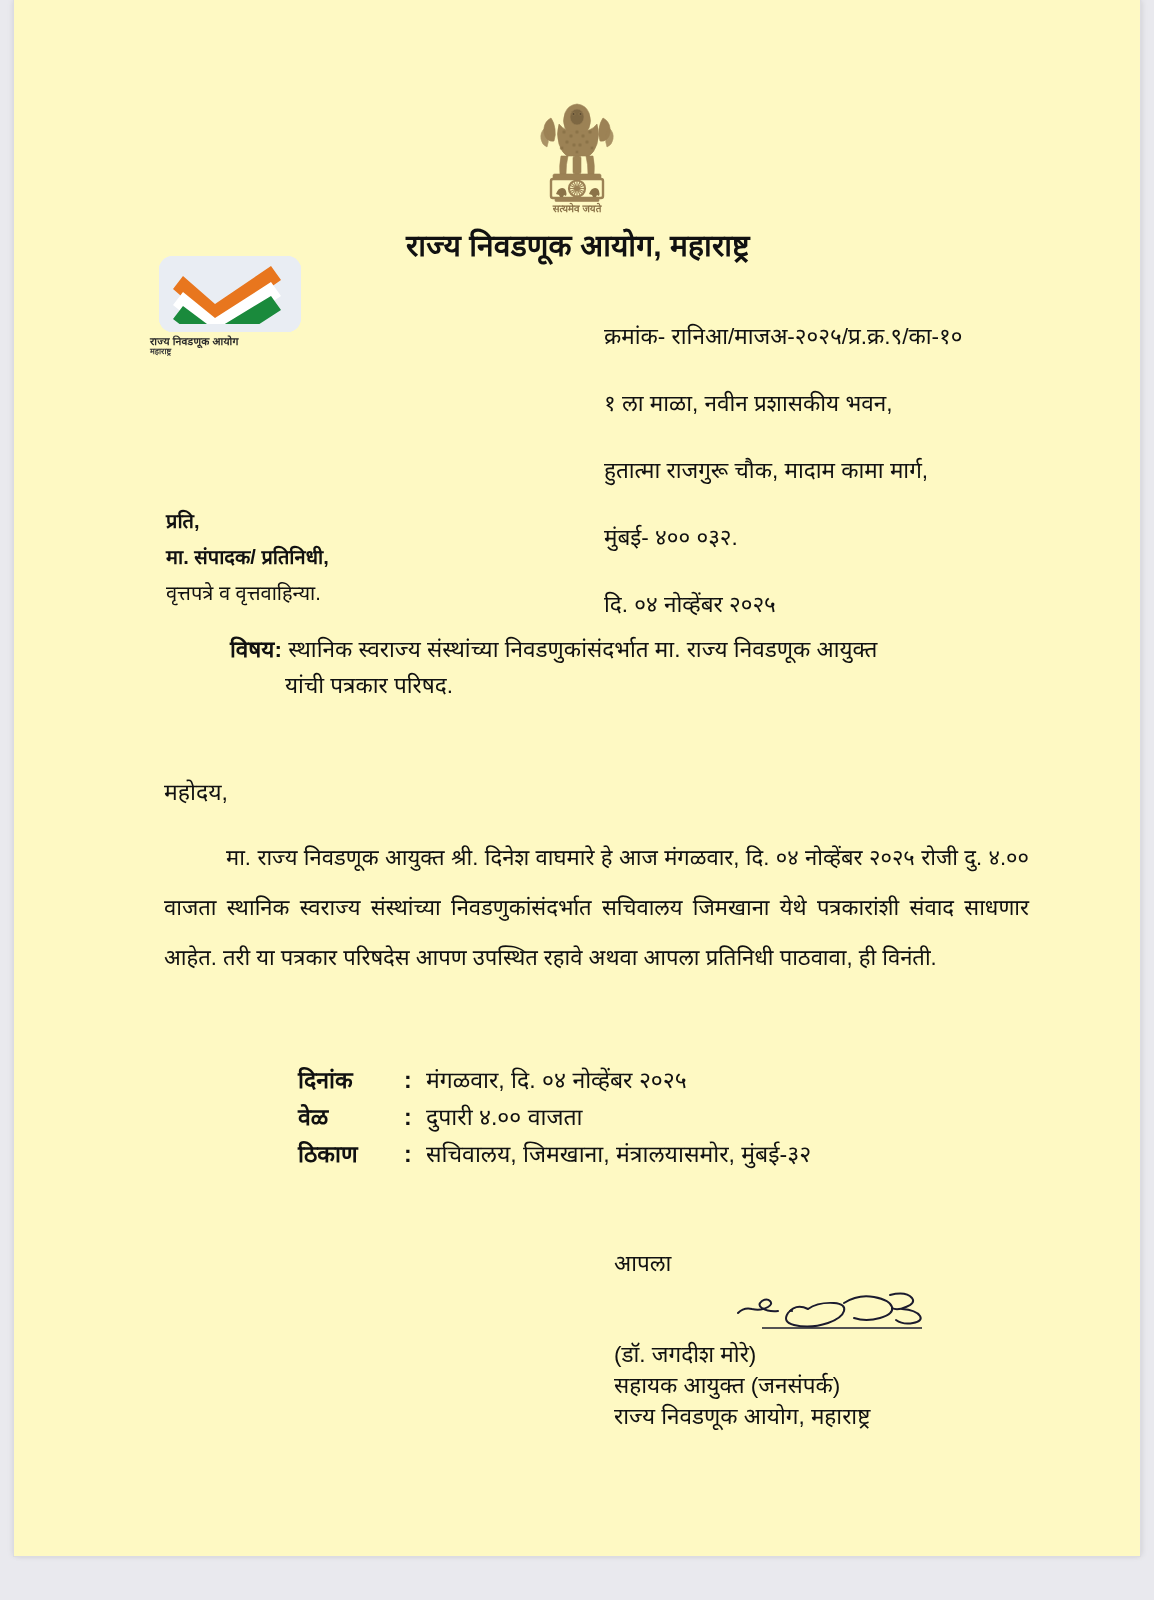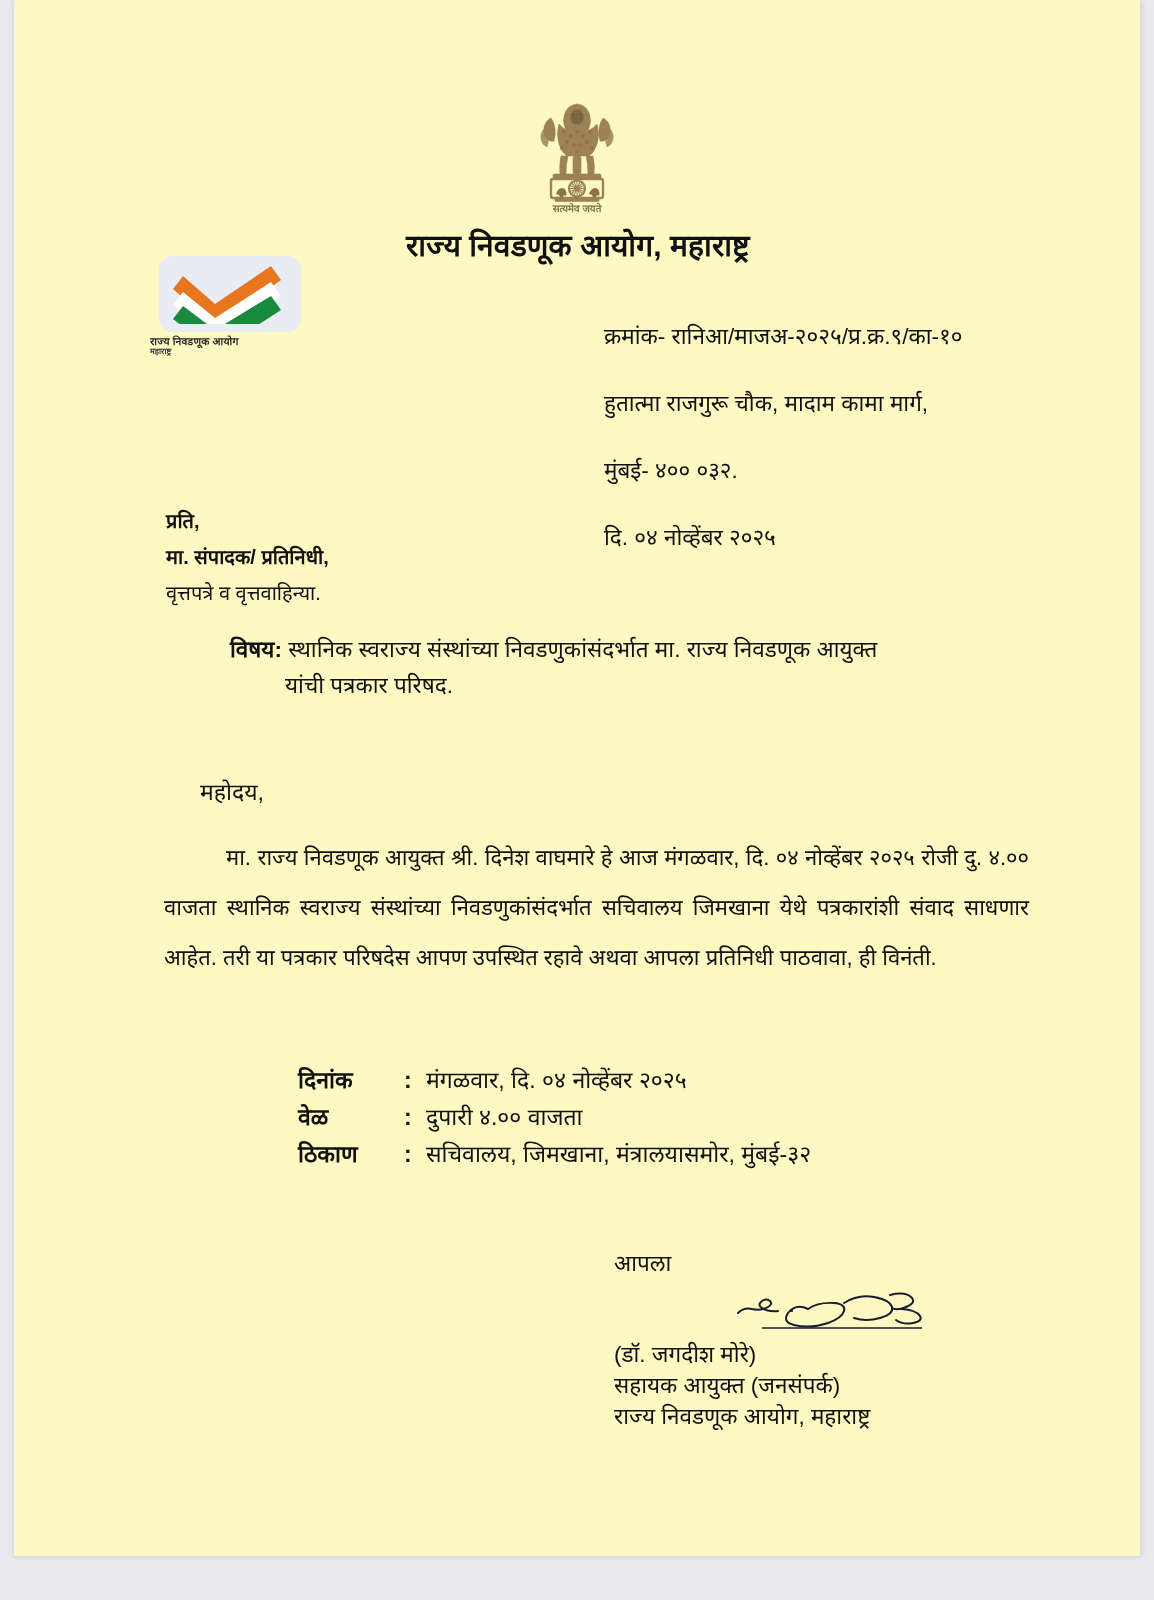--- a/index.html
+++ b/index.html
@@ -122,21 +122,20 @@
   }
   .subject .lbl { font-weight: 700; }
   .subject .l2 { display: block; padding-left: 55px; }
 
   
   .salutation {
     position: absolute;
     left: 150px;
     top: 775px;
     font-size: 23px;
-    margin-left: 36px;
   }
   .body-para {
     position: absolute;
     left: 150px;
     top: 833px;
     width: 865px;
     font-size: 22px;
     line-height: 50px;
     text-align: justify;
     text-justify: inter-word;
@@ -262,20 +261,21 @@
         </svg>
       </div>
       <div class="logo-caption1">राज्य निवडणूक आयोग</div>
       <div class="logo-caption2">महाराष्ट्र</div>
     </div>
 
     <div class="org-title">राज्य निवडणूक आयोग, महाराष्ट्र</div>
 
     <div class="ref-block">
       <div>क्रमांक- रानिआ/माजअ-२०२५/प्र.क्र.९/का-१०</div>
+      <div>१ ला माळा, नवीन प्रशासकीय भवन,</div>
       <div>हुतात्मा राजगुरू चौक, मादाम कामा मार्ग,</div>
       <div>मुंबई- ४०० ०३२.</div>
       <div>दि. ०४ नोव्हेंबर २०२५</div>
     </div>
 
     <div class="recipient">
       <div class="b">प्रति,</div>
       <div class="b">मा. संपादक/ प्रतिनिधी,</div>
       <div>वृत्तपत्रे व वृत्तवाहिन्या.</div>
     </div>

